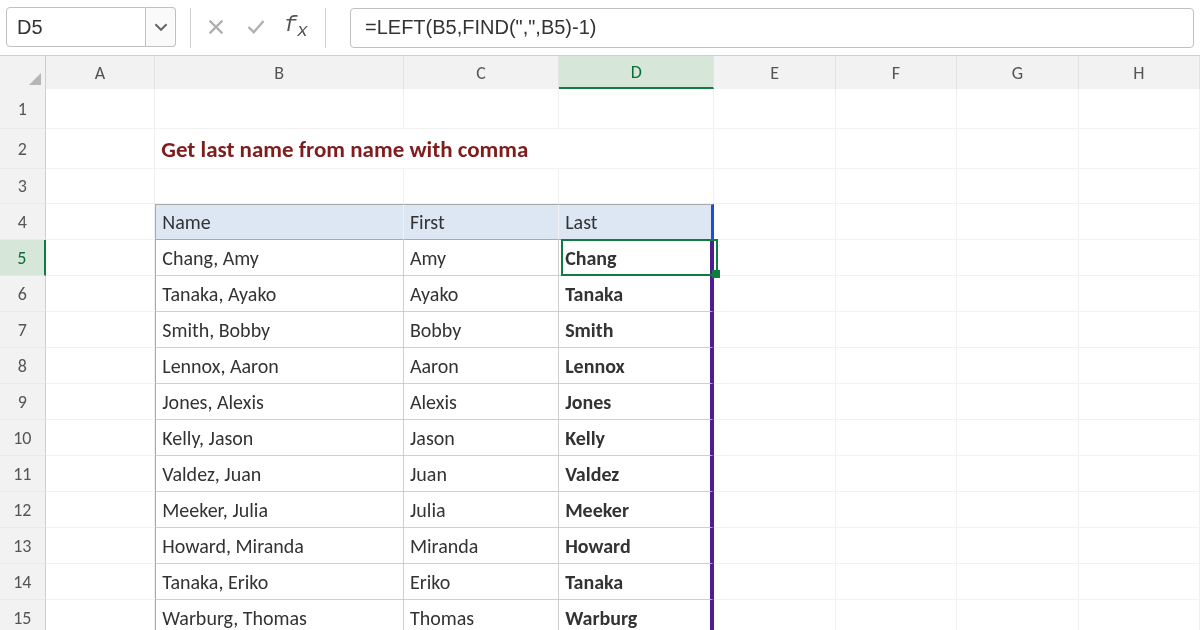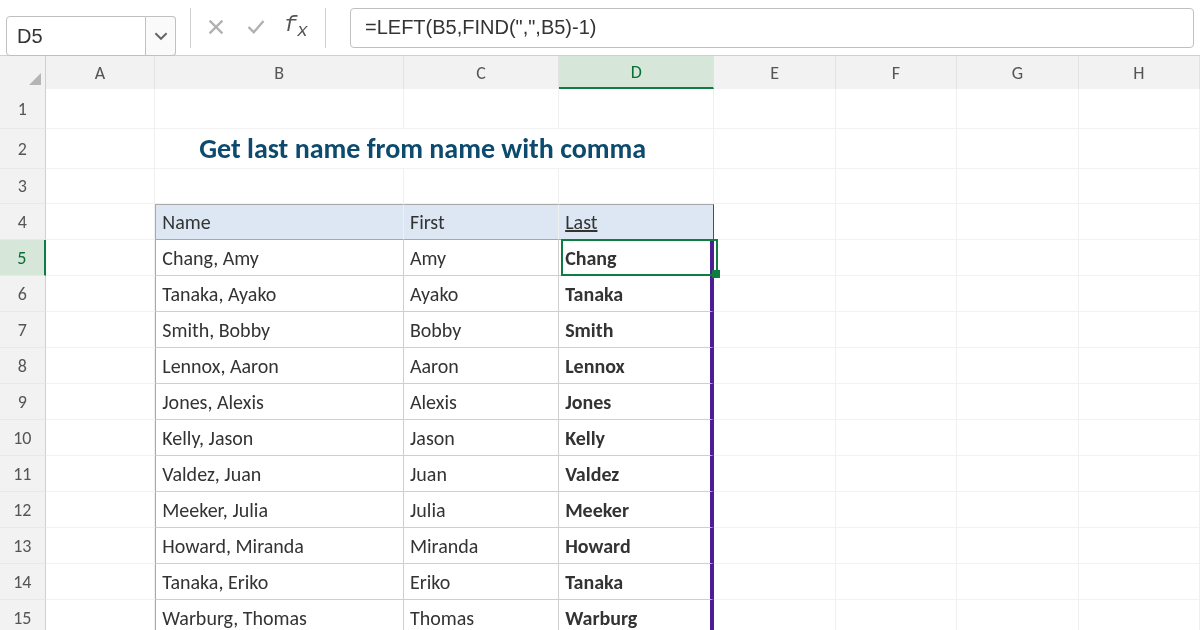--- a/index.html
+++ b/index.html
@@ -16,21 +16,21 @@
   .formula-bar {
     height: 56px;
     border-bottom: 1px solid #d0d0d0;
     display: flex;
     align-items: center;
     padding: 0 6px;
     background: #ffffff;
   }
   .name-box-wrap {
     display: flex;
-    align-items: flex-end;
+    align-items: flex-start;
     height: 49px;
     margin-top: 8px;
   }
   .name-box {
     width: 140px;
     height: 40px;
     border: 1px solid #c0c0c0;
     border-radius: 4px 0 0 4px;
     font-size: 20px;
     padding: 0 10px;
@@ -145,30 +145,30 @@
   .short { height: 35px; }
   .medium { height: 36px; }
 
   
   .tbl-head {
     background: #dde7f3;
     border-top: 1px solid #a9a9a9;
     border-bottom: 1px solid #a9a9a9;
   }
   .tbl-head.first { border-left: 1px solid #a9a9a9; }
-  .tbl-head.last  { border-right: 1px solid #1d4ed8; text-decoration: underline; }
+  .tbl-head.last  { border-right: 3px solid #1d4ed8; }
   .tbl-cell {
     border-bottom: 1px solid #cfcfcf;
     border-right: 1px solid #cfcfcf;
     background: #fff;
   }
   .tbl-cell.first { border-left: 1px solid #a9a9a9; text-align: center; }
   .tbl-cell.lastcol { border-right: 4px solid #4c1d95; font-weight: bold; }
 
-  .title-text { font-size: 28px; font-weight: 700; color:#0c4a6e;margin-left:38px; }
+  .title-text { font-size: 23px; font-weight: 700; color:#7f1d1d; }
 
   
   .active-cell {
     position: absolute;
     border: 2px solid #107c41;
     background: transparent;
     pointer-events: none;
     z-index: 50;
   }
   .active-cell::after {

